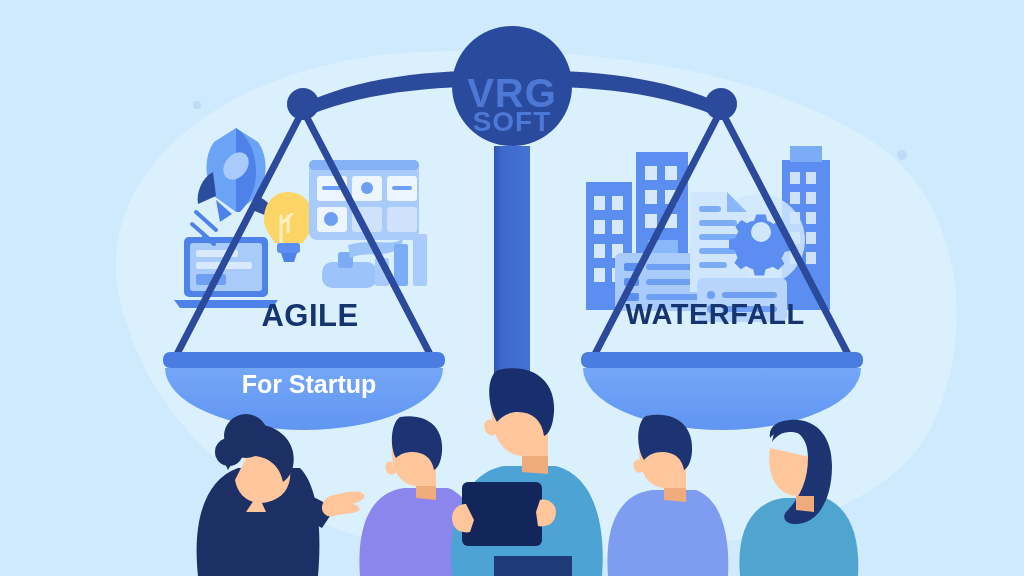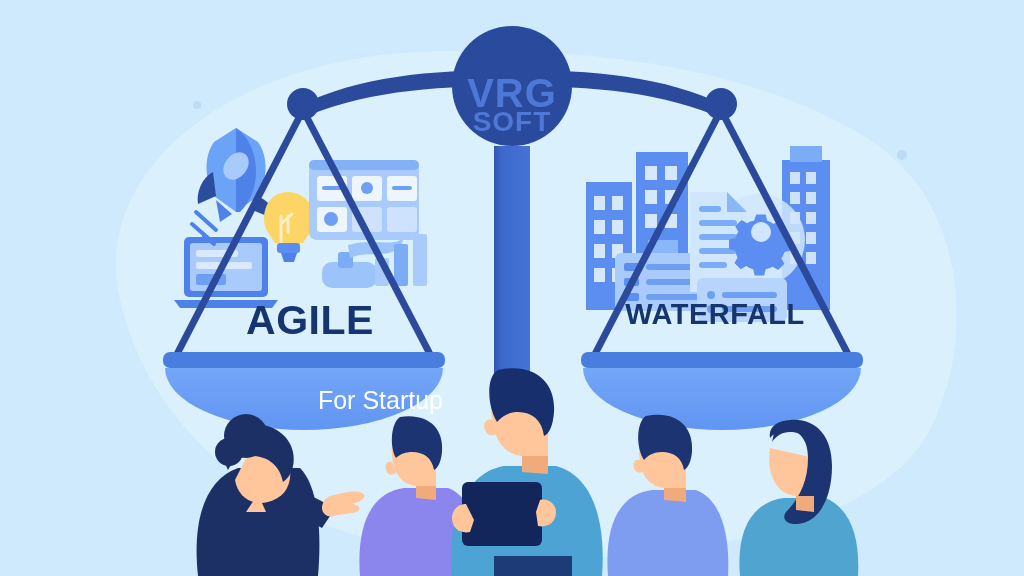--- a/index.html
+++ b/index.html
@@ -13,30 +13,29 @@
   .txt{position:absolute;pointer-events:none;}
 
   
   .scale-title{
     font-weight:700;
     color:#16346f;
     letter-spacing:0.5px;
     line-height:1;
     text-align:center;
   }
-  #agile-title{ left:175px; top:300px; width:270px; font-size:41px; }
+  #agile-title{ left:175px; top:300px; width:270px; font-size:31px; }
   #waterfall-title{ left:565px; top:300px; width:300px; font-size:29px; }
 
   .pan-label{
     color:#ffffff;
-    font-weight:400;
+    font-weight:700;
     font-size:25px;
-    text-align:right;
+    text-align:center;
     line-height:1;
-    margin-top:16px;
   }
   #agile-pan-label{ left:175px; top:372px; width:268px; }
   #waterfall-pan-label{ left:565px; top:372px; width:300px; }
 
   
   #logo-text{
     left:452px; top:52px; width:120px;
     text-align:center;
     color:#4d78d6;
     font-weight:700;

